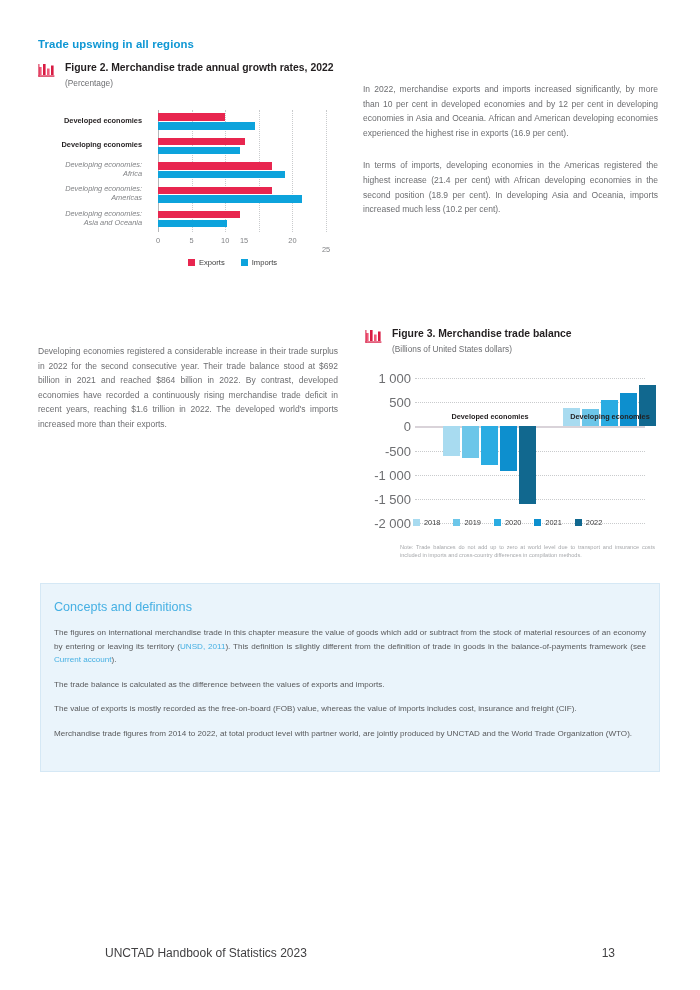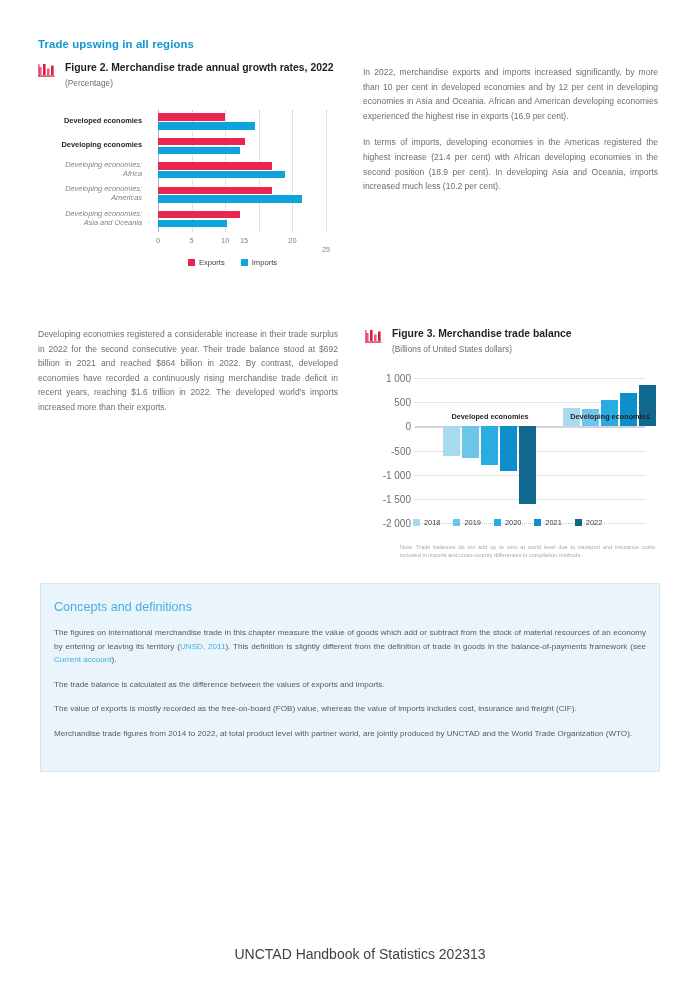--- a/index.html
+++ b/index.html
@@ -31,21 +31,21 @@
   .fig-sub{
     position:absolute;left:27px;top:16px;font-size:8.3px;color:#6d6e71;
     white-space:nowrap;
   }
 
   
   .body-col{
     position:absolute;font-size:8.5px;line-height:14.6px;
     text-align:justify;color:#6d6e71;
   }
-  .body-col p{margin:1px 0 12px 0;}
+  .body-col p{margin:18px 0 12px 0;}
   .body-col p:last-child{margin-bottom:0;}
 
   
   #fig2{position:absolute;left:38px;top:62px;width:300px;height:215px;text-decoration:underline;}
   #f2plot{position:absolute;left:120px;top:48px;width:168px;height:122px;}
   .f2-grid{position:absolute;top:0;bottom:0;width:0;border-left:1px dotted #c9cbcd;}
   .f2-axis0{position:absolute;top:0;bottom:0;left:0;width:1px;background:#b5b7b9;}
   .f2-row{position:absolute;left:0;right:0;height:24.4px;}
   .f2-bar{position:absolute;height:7.4px;left:0;}
   .f2-bar.exp{top:3.4px;background:#e8264f;}
@@ -67,21 +67,21 @@
   .lg-item{display:flex;align-items:center;gap:4px;}
   .lg-sw{width:7px;height:7px;display:inline-block;}
 
   
   #fig3{position:absolute;left:365px;top:328px;width:300px;height:245px;}
   #f3plot{position:absolute;left:50px;top:50px;width:230px;height:145px;}
   .f3-grid{position:absolute;left:0;right:0;height:0;border-top:1px dotted #c9cbcd;}
   .f3-zero{position:absolute;left:0;right:0;height:1.5px;background:#d9d3d9;}
   .f3-bar{position:absolute;width:17px;}
   .f3-ytick{
-    position:absolute;right:234px;font-size:10px;color:#6d6e71;
+    position:absolute;right:234px;font-size:13px;color:#6d6e71;
     transform:translateY(-50%);white-space:nowrap;
   }
   .f3-grouplbl{
     position:absolute;top:34px;font-size:7.3px;font-weight:bold;color:#231f20;
     text-align:center;transform:translateX(-50%);white-space:nowrap;
   }
   #f3legend{
     position:absolute;left:48px;top:190px;display:flex;gap:13px;
     font-size:7.4px;color:#404041;align-items:center;
   }
@@ -101,22 +101,22 @@
   }
   #concepts p{
     margin:0 0 11px 0;font-size:8.1px;line-height:13.6px;color:#58595b;
     text-align:justify;
   }
   .lnk{color:#46b0e3;}
 
   
   #footer{
     position:absolute;left:85px;right:85px;top:946px;
-    display:flex;justify-content:center;
-    font-size:14px;color:#414042;padding-left:20px;
+    display:flex;justify-content:space-between;
+    font-size:12px;color:#414042;padding-left:20px;
   }
 </style>
 </head>
 <body>
 
 <div class="page">
 
   <div class="sec-head" id="sec1">Trade upswing in all regions</div>
 
   <div id="fig2">

